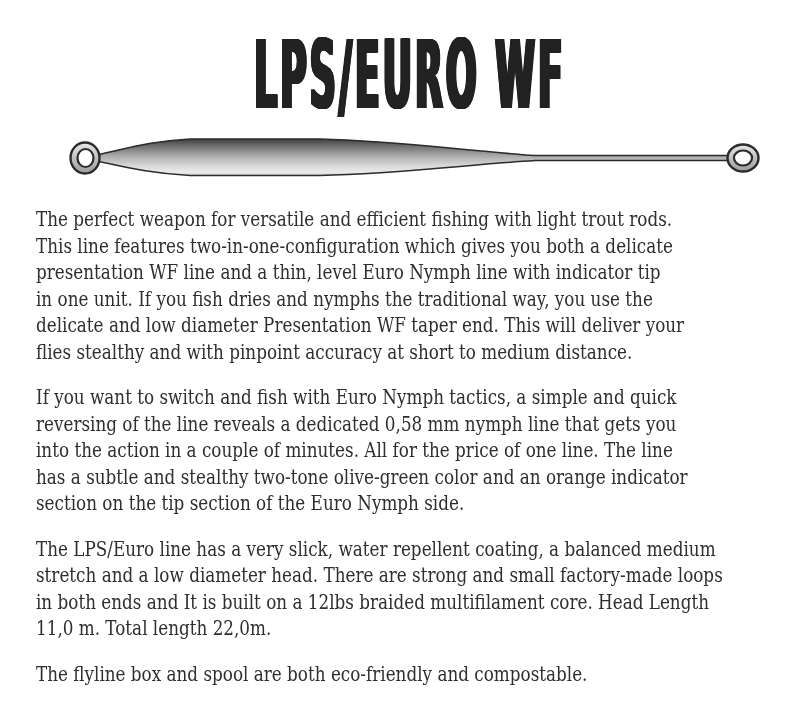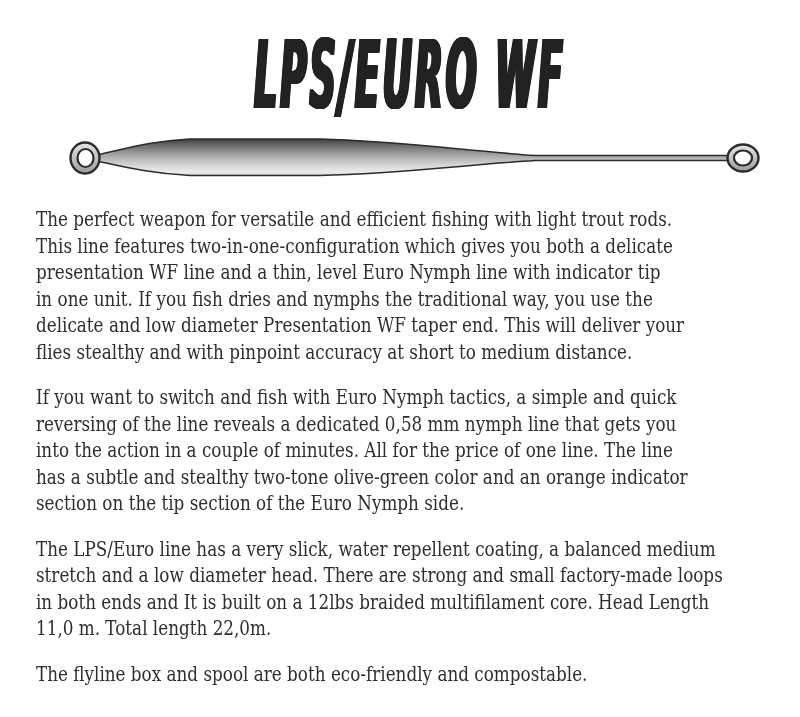--- a/index.html
+++ b/index.html
@@ -25,21 +25,20 @@
     top: 27px;
     left: 0;
     width: 800px;
     margin: 0;
     text-align: center;
     font-family: "DejaVu Sans", sans-serif;
     font-weight: bold;
     font-size: 95px;
     line-height: 96px;
     color: #222222;
-    font-style: italic;
   }
   .title-inner {
     display: inline-block;
     white-space: nowrap;
     letter-spacing: 8px;
     transform: scaleX(0.38);
     
     text-shadow:
       1px 0 #222, -1px 0 #222,
       2px 0 #222, -2px 0 #222,

